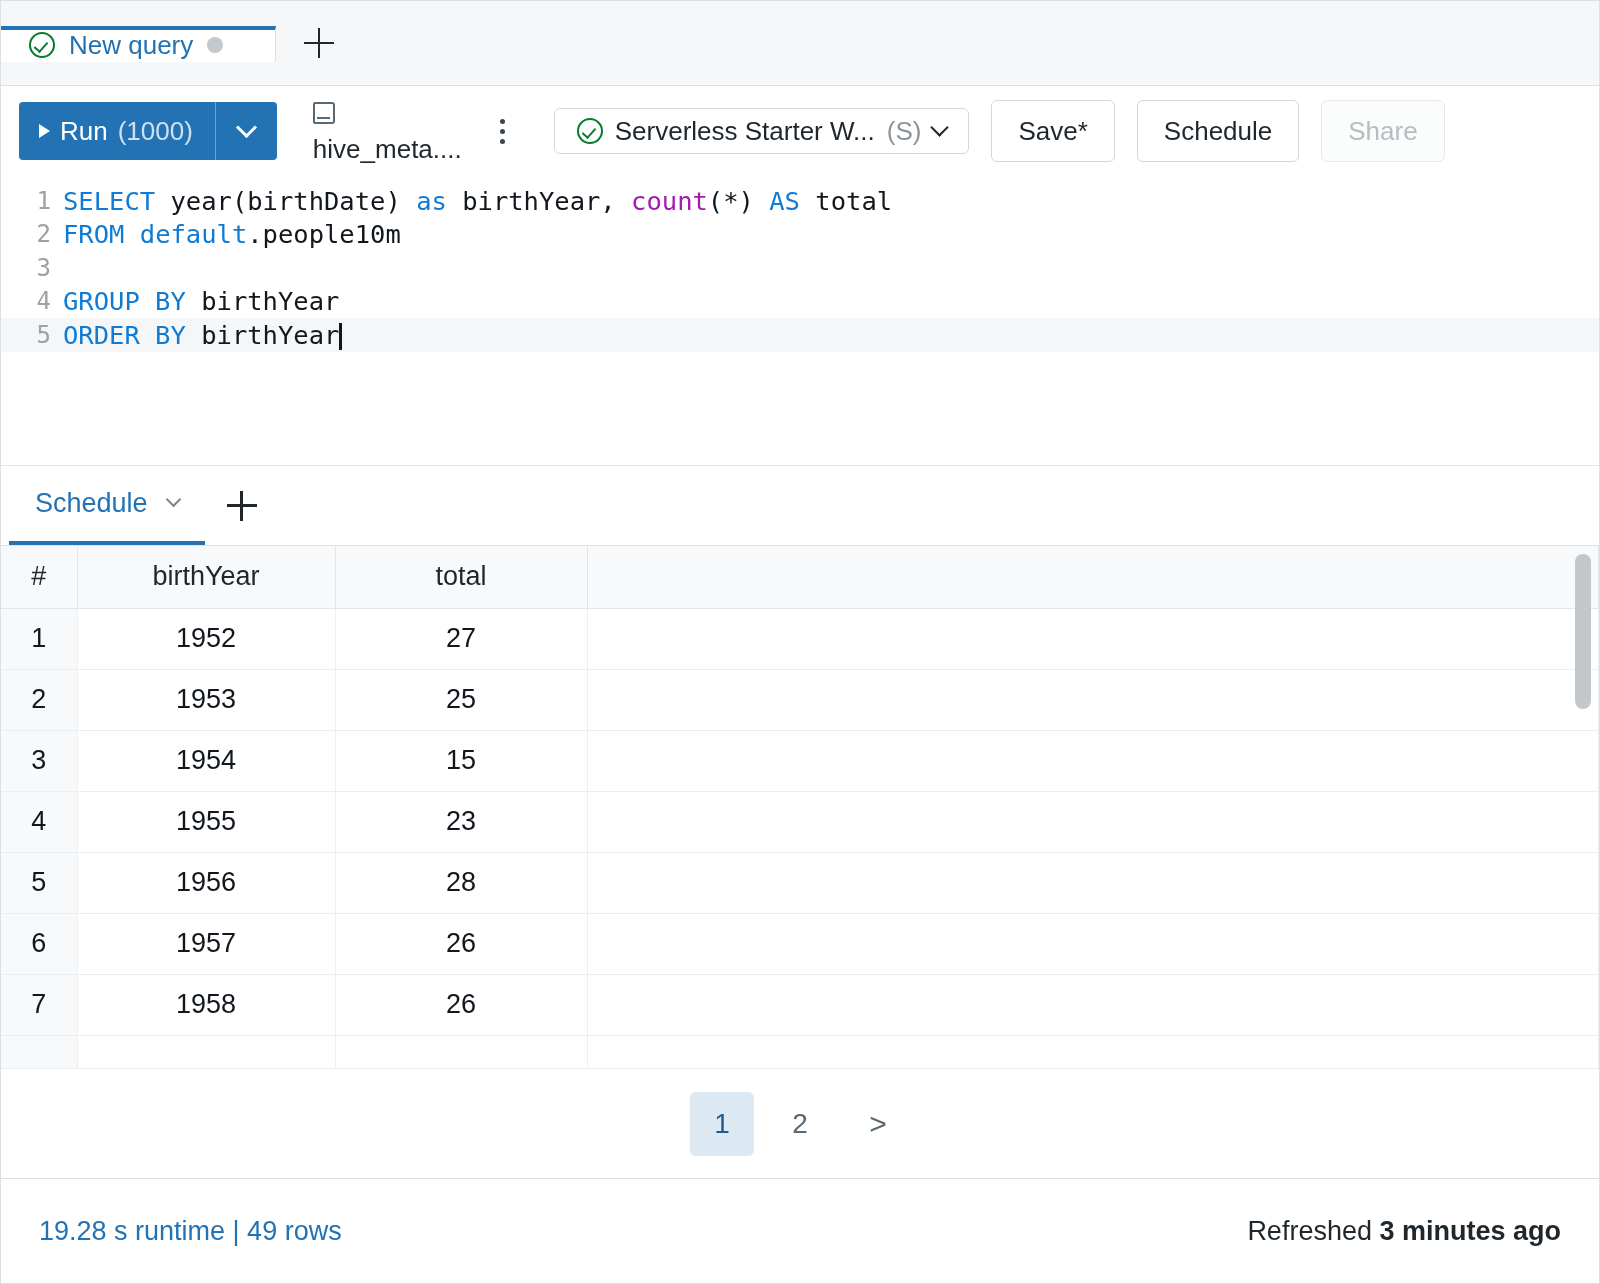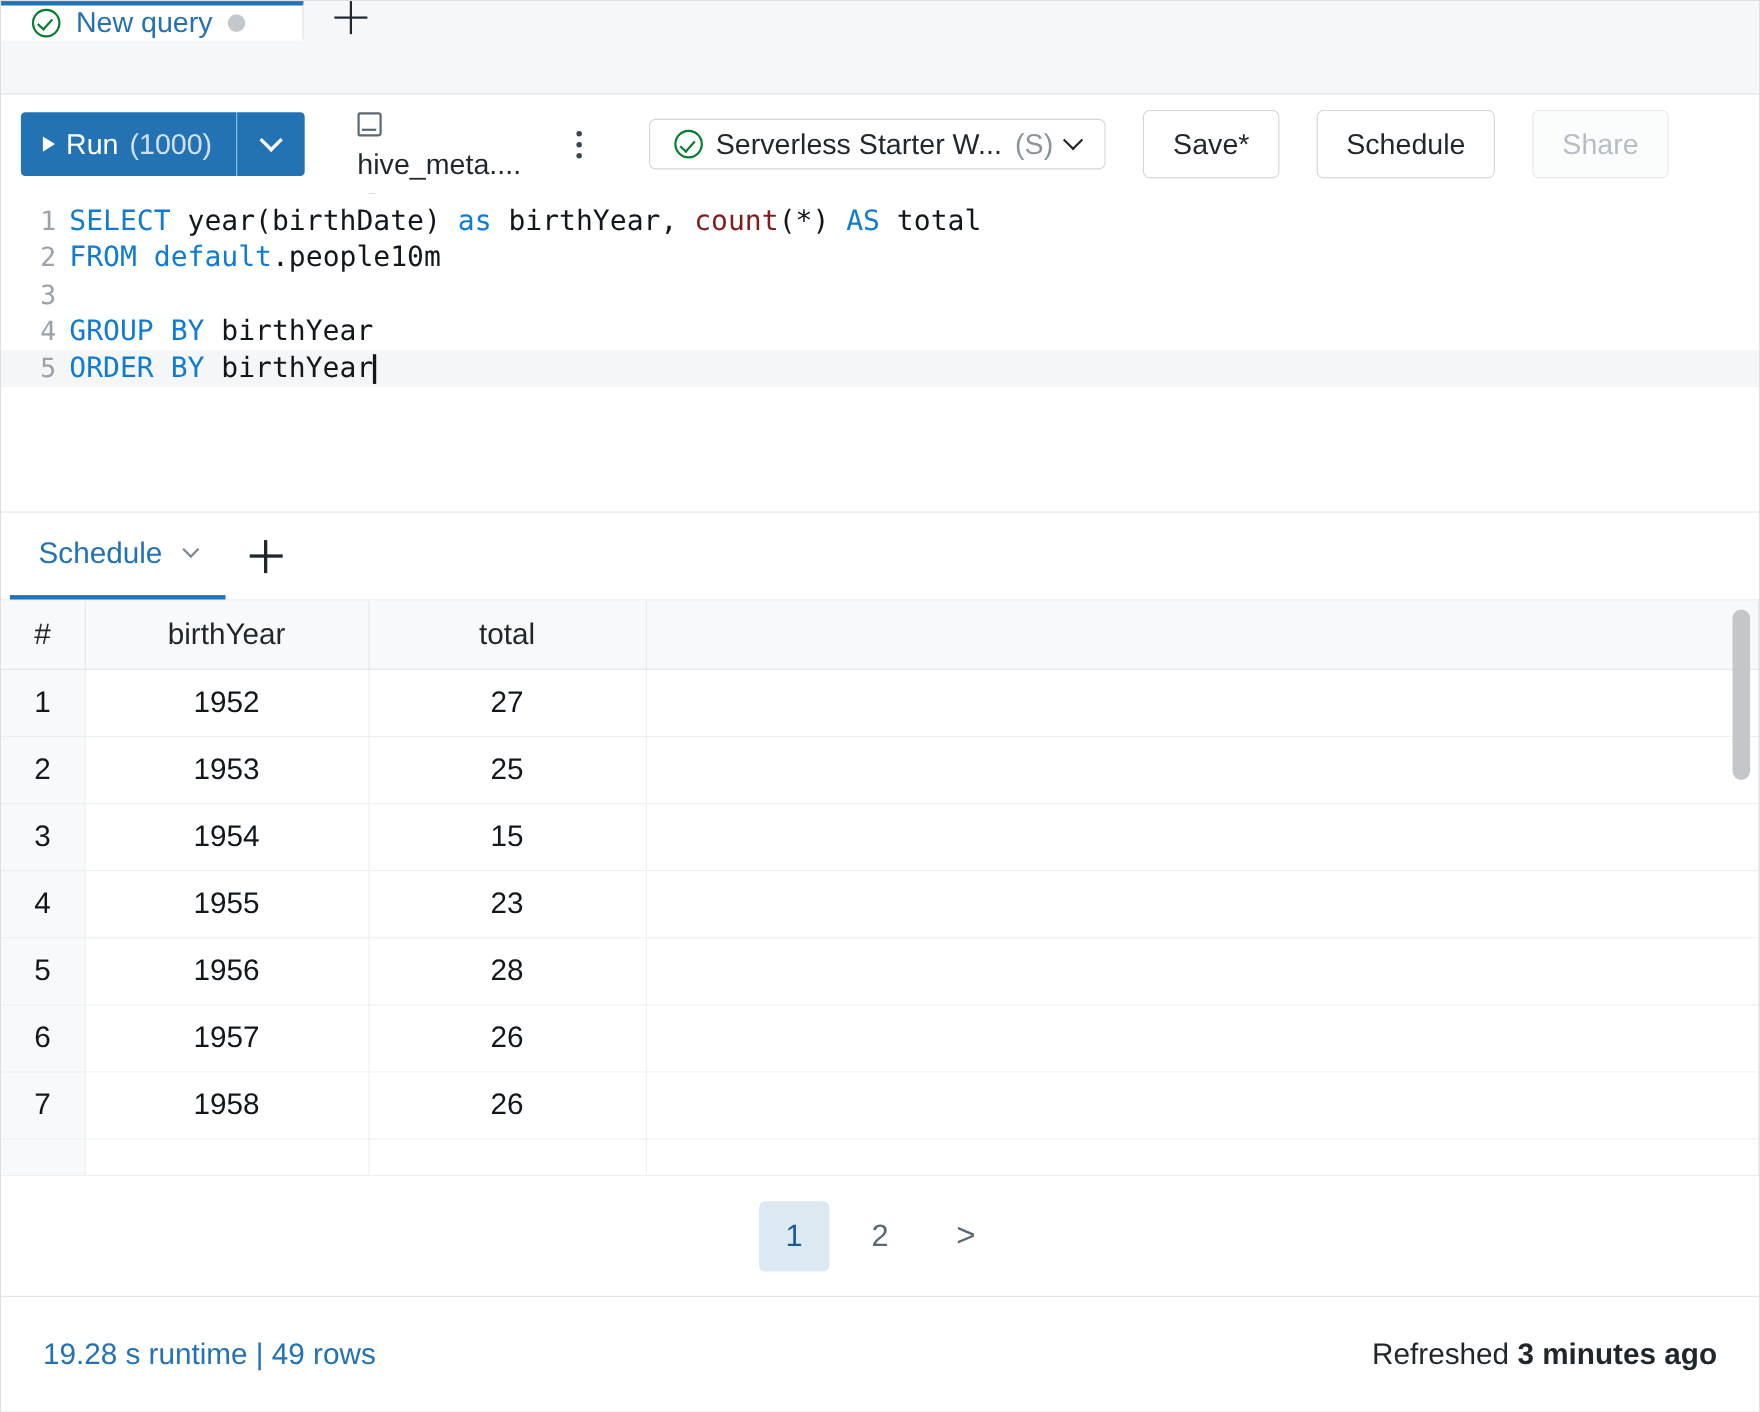--- a/index.html
+++ b/index.html
@@ -14,21 +14,21 @@
     position: relative;
     width: 1600px; height: 1284px;
     display: flex; flex-direction: column;
     border: 1px solid #dce0e3;
     background: #fff;
   }
 
   
   .tabbar {
     height: 85px; flex: 0 0 85px;
-    display: flex; align-items: flex-start;
+    display: flex; align-items: center;
     background: #f5f7f8;
     border-bottom: 1px solid #dce0e3;
     position: relative;
   }
   .tab {
     width: 275px;
     background: #ffffff;
     border-top: 4px solid #2272b4;
     border-right: 1px solid #dce0e3;
     display: flex; align-items: center;
@@ -73,21 +73,21 @@
     content: ""; position: absolute; background: #1f272d;
   }
   .plus-glyph::before { left: 0; top: 13.6px; width: 30px; height: 2.6px; }
   .plus-glyph::after  { top: 0; left: 13.6px; height: 30px; width: 2.6px; }
   .tabbar-rest { flex: 1; background: #f5f7f8; }
 
   
   .toolbar {
     height: 90px; flex: 0 0 90px;
     display: flex; align-items: center;
-    gap: 12px; padding: 0 18px 0 18px;
+    gap: 0; padding: 0 18px 0 18px;
     background: #ffffff;
     position: relative;
   }
   .run-group { display: flex; align-items: stretch; height: 58px; }
   .run-btn {
     background: #2272b4; color: #fff;
     border: none; border-radius: 4px 0 0 4px;
     padding: 0 22px 0 20px;
     font-size: 26px; font-family: inherit;
     display: flex; align-items: center; gap: 10px;
@@ -188,21 +188,21 @@
     height: 33.5px; display: flex; align-items: center;
   }
   .code-line.active { background: #f4f6f7; }
   .gutter {
     width: 62px; flex: 0 0 62px; text-align: right;
     color: #9aa2a9; padding-right: 12px;
     font-size: 24px;
   }
   .code-text { white-space: pre; color: #11171c; }
   .kw  { color: #0f7bd4; margin-top: 20px; }
-  .fn  { color: #7f1d1d; }
+  .fn  { color: #a21caf; }
   .str { color: #ef3a2e; }
   .cursor {
     display: inline-block; width: 2.5px; height: 27px;
     background: #11171c; vertical-align: -6px;
   }
 
   
   .results-strip {
     flex: 0 0 80px;
     display: flex; align-items: stretch;

